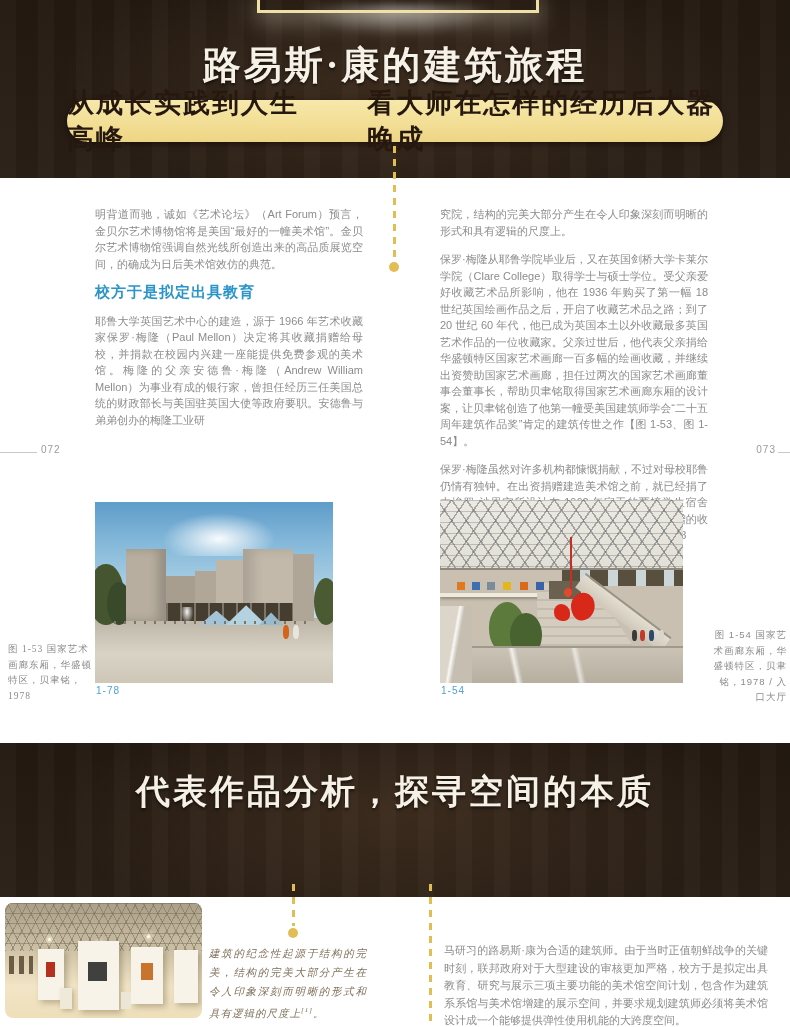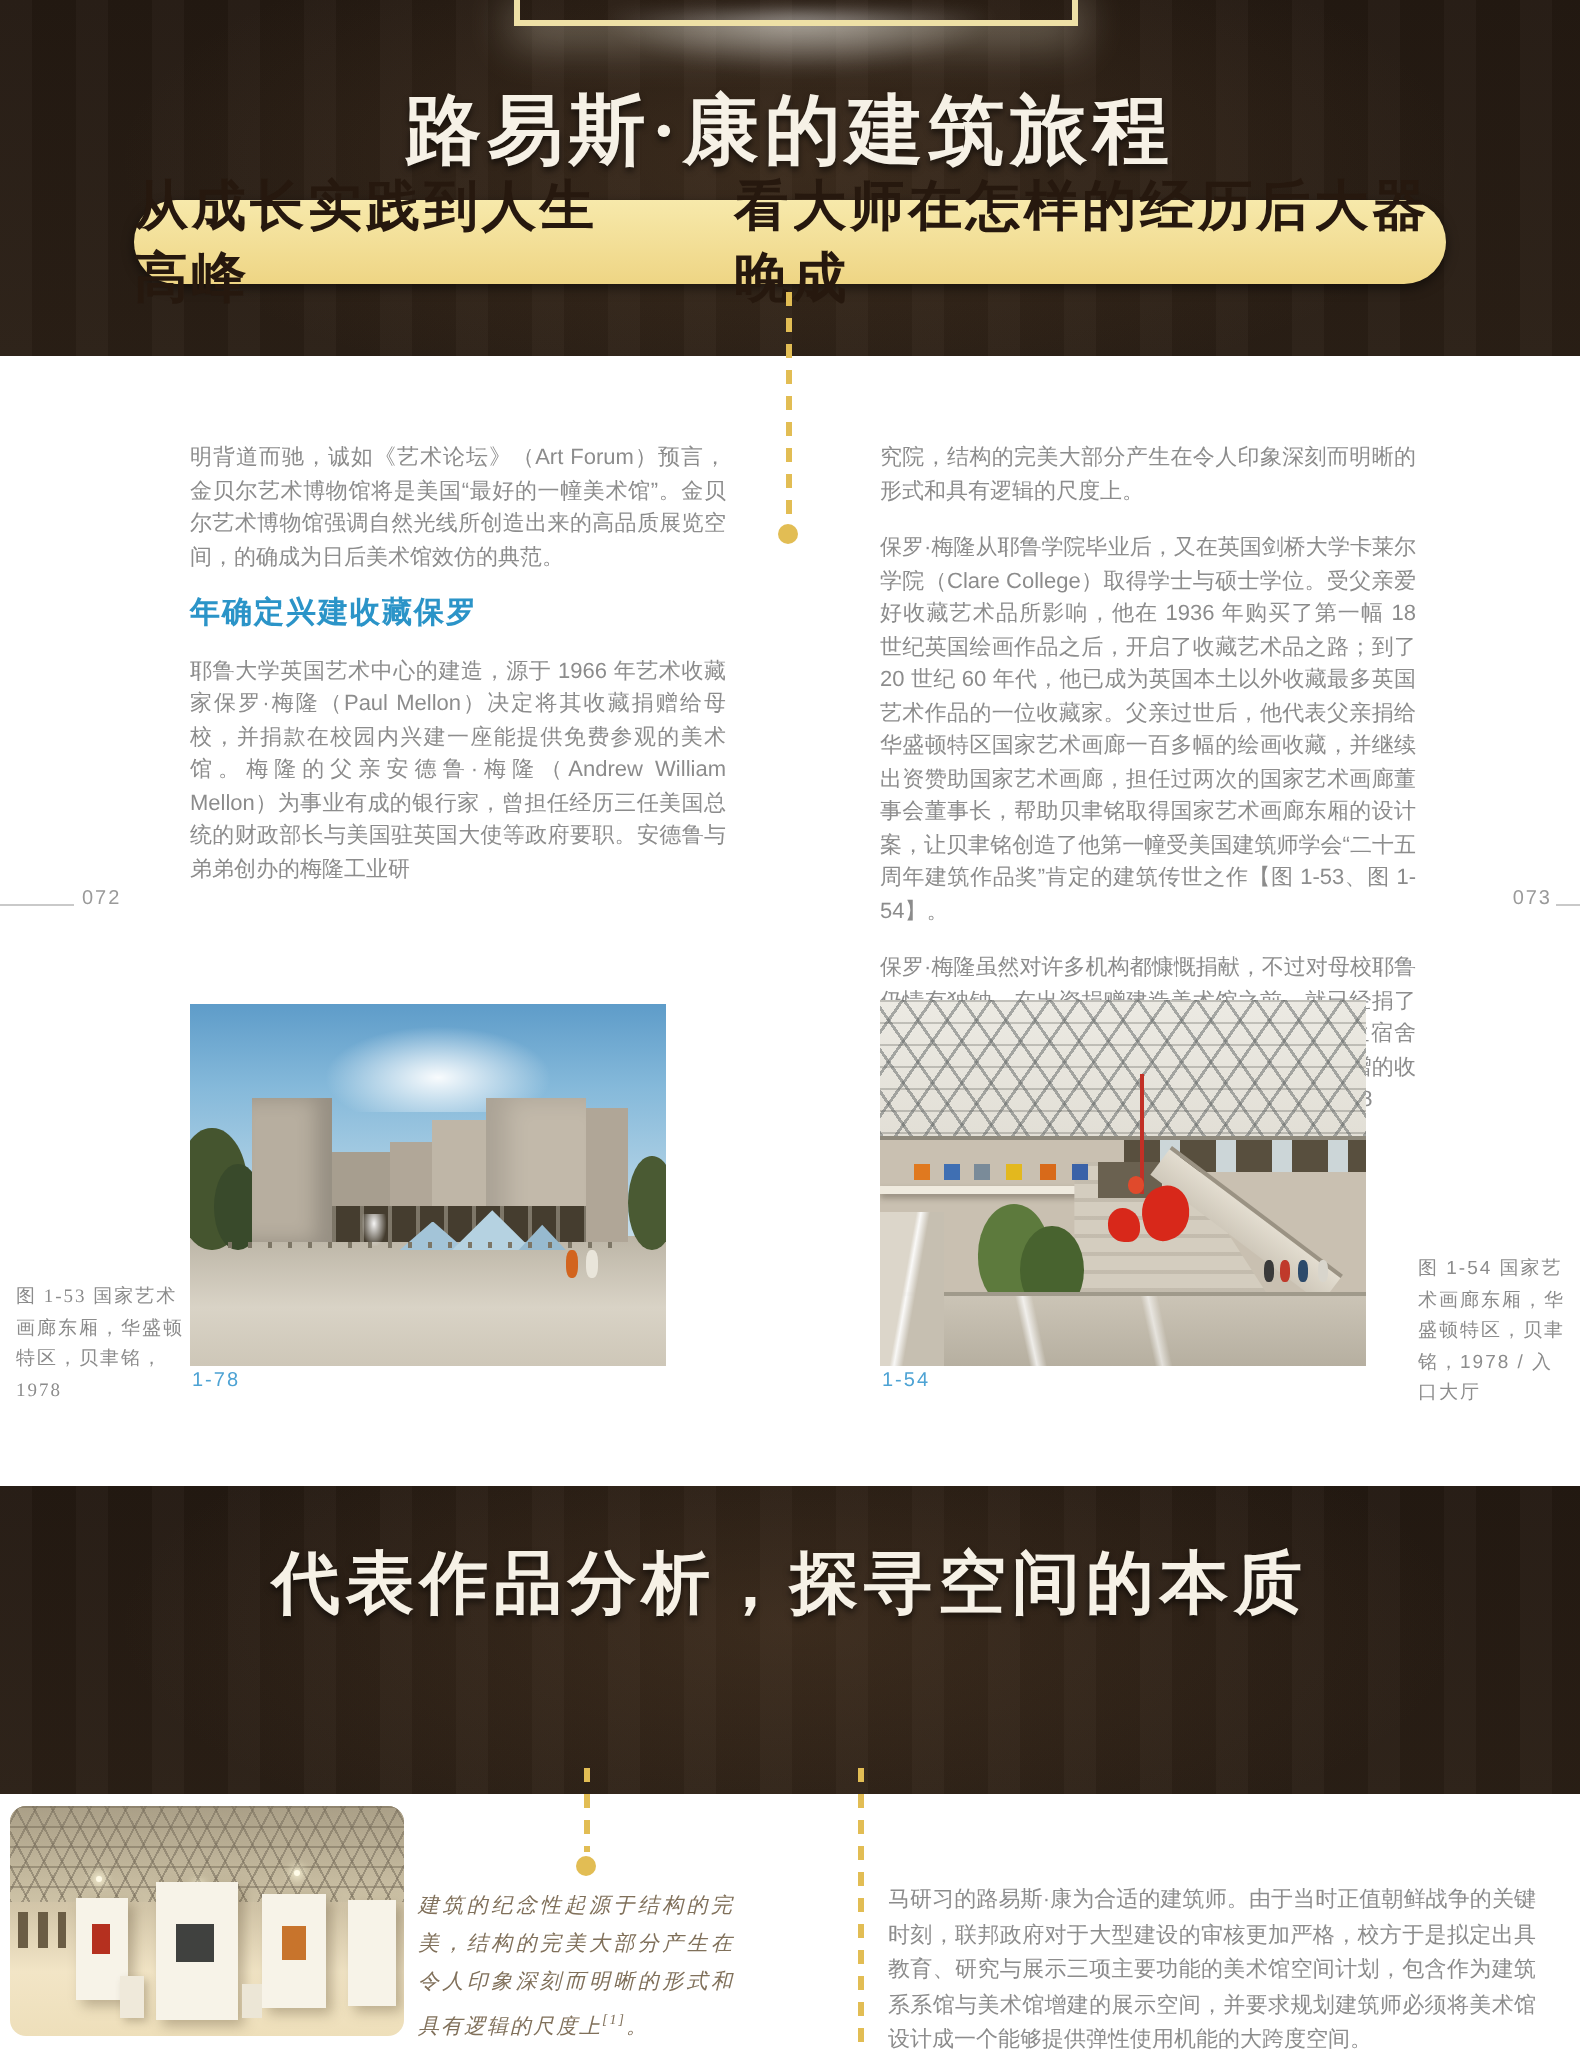--- a/index.html
+++ b/index.html
@@ -48,35 +48,35 @@
     position:absolute;width:3px;
     background:repeating-linear-gradient(180deg,#e2bd54 0 7px,transparent 7px 13px);
   }
   .vdash-dot{position:absolute;width:10px;height:10px;border-radius:50%;background:#e2bd54;}
   .dash-top{left:393px;top:146px;height:114px;}
   .dot-top{left:389px;top:262px;}
   .dash-b1{left:292px;top:884px;height:42px;}
   .dot-b1{left:288px;top:928px;}
   .dash-b2{left:429px;top:884px;height:143px;}
   
-  .col{position:absolute;width:268px;font-size:11px;line-height:16.5px;color:#8c8c8c;text-align:justify;margin-top:15px;}
+  .col{position:absolute;width:268px;font-size:11px;line-height:16.5px;color:#8c8c8c;text-align:justify;}
   .col p{margin:0 0 12px 0;}
   .col-left{left:95px;top:206px;}
   .col-right{left:440px;top:206px;}
   .blue-heading{margin:4px 0 12px 0;font-size:15px;font-weight:bold;color:#2b94c8;letter-spacing:1px;}
   .pagenum{position:absolute;top:444px;font-size:10px;color:#9a9a9a;letter-spacing:1px;}
   .pagenum-left{left:41px;}
   .pagenum-right{right:14px;}
   .pagerule{position:absolute;top:452px;height:1px;background:#c9c9c9;}
   .rule-left{left:0;width:37px;}
   .rule-right{right:0;width:12px;}
   .figlabel{position:absolute;font-size:10px;color:#4ea3d4;letter-spacing:1px;}
   .caption{position:absolute;font-size:9.5px;line-height:15.5px;color:#8c8c8c;letter-spacing:1px;}
   .caption-left{left:8px;top:642px;width:86px;font-family:Liberation Serif, serif;}
-  .caption-right{left:709px;top:627px;width:78px;}
+  .caption-right{left:709px;top:627px;width:78px;text-align:right;}
   
   .photo{position:absolute;overflow:hidden;background:#ccc;}
   .ph{position:absolute;}
   
   .photo-exterior{left:95px;top:502px;width:238px;height:181px;}
   .ext-sky{left:0;top:0;width:100%;height:66%;
     background:linear-gradient(180deg,#5e9cc9 0%,#85b9da 35%,#c3dcEA 95%);}
   .ext-cloud{left:28%;top:6%;width:48%;height:24%;
     background:radial-gradient(ellipse at 50% 60%, rgba(255,255,255,.95), rgba(255,255,255,0) 70%);}
   .ext-ground{left:0;top:64%;width:100%;height:36%;
@@ -195,21 +195,21 @@
     </div>
   </section>
 
   <div class="vdash dash-top"></div>
   <div class="vdash-dot dot-top"></div>
 
   <section>
 
     <div class="col col-left">
       <p>明背道而驰，诚如《艺术论坛》（Art Forum）预言，金贝尔艺术博物馆将是美国“最好的一幢美术馆”。金贝尔艺术博物馆强调自然光线所创造出来的高品质展览空间，的确成为日后美术馆效仿的典范。</p>
-      <h3 class="blue-heading">年确定兴建收藏保罗</h3>
+      <h3 class="blue-heading">校方于是拟定出具教育</h3>
       <p>耶鲁大学英国艺术中心的建造，源于 1966 年艺术收藏家保罗·梅隆（Paul Mellon）决定将其收藏捐赠给母校，并捐款在校园内兴建一座能提供免费参观的美术馆。梅隆的父亲安德鲁·梅隆（Andrew William Mellon）为事业有成的银行家，曾担任经历三任美国总统的财政部长与美国驻英国大使等政府要职。安德鲁与弟弟创办的梅隆工业研</p>
     </div>
 
     <div class="col col-right">
       <p>究院，结构的完美大部分产生在令人印象深刻而明晰的形式和具有逻辑的尺度上。</p>
       <p>保罗·梅隆从耶鲁学院毕业后，又在英国剑桥大学卡莱尔学院（Clare College）取得学士与硕士学位。受父亲爱好收藏艺术品所影响，他在 1936 年购买了第一幅 18 世纪英国绘画作品之后，开启了收藏艺术品之路；到了 20 世纪 60 年代，他已成为英国本土以外收藏最多英国艺术作品的一位收藏家。父亲过世后，他代表父亲捐给华盛顿特区国家艺术画廊一百多幅的绘画收藏，并继续出资赞助国家艺术画廊，担任过两次的国家艺术画廊董事会董事长，帮助贝聿铭取得国家艺术画廊东厢的设计案，让贝聿铭创造了他第一幢受美国建筑师学会“二十五周年建筑作品奖”肯定的建筑传世之作【图 1-53、图 1-54】。</p>
       <p>保罗·梅隆虽然对许多机构都慷慨捐献，不过对母校耶鲁仍情有独钟。在出资捐赠建造美术馆之前，就已经捐了由埃罗·沙里宁所设计在 1962 年完工的两幢学生宿舍【图 1-55】。1968 年确定兴建收藏保罗·梅隆捐赠的收藏品的美术馆时，在耶鲁历史系任教、专研美国 18</p>
     </div>
 
     <div class="pagerule rule-left"></div>

